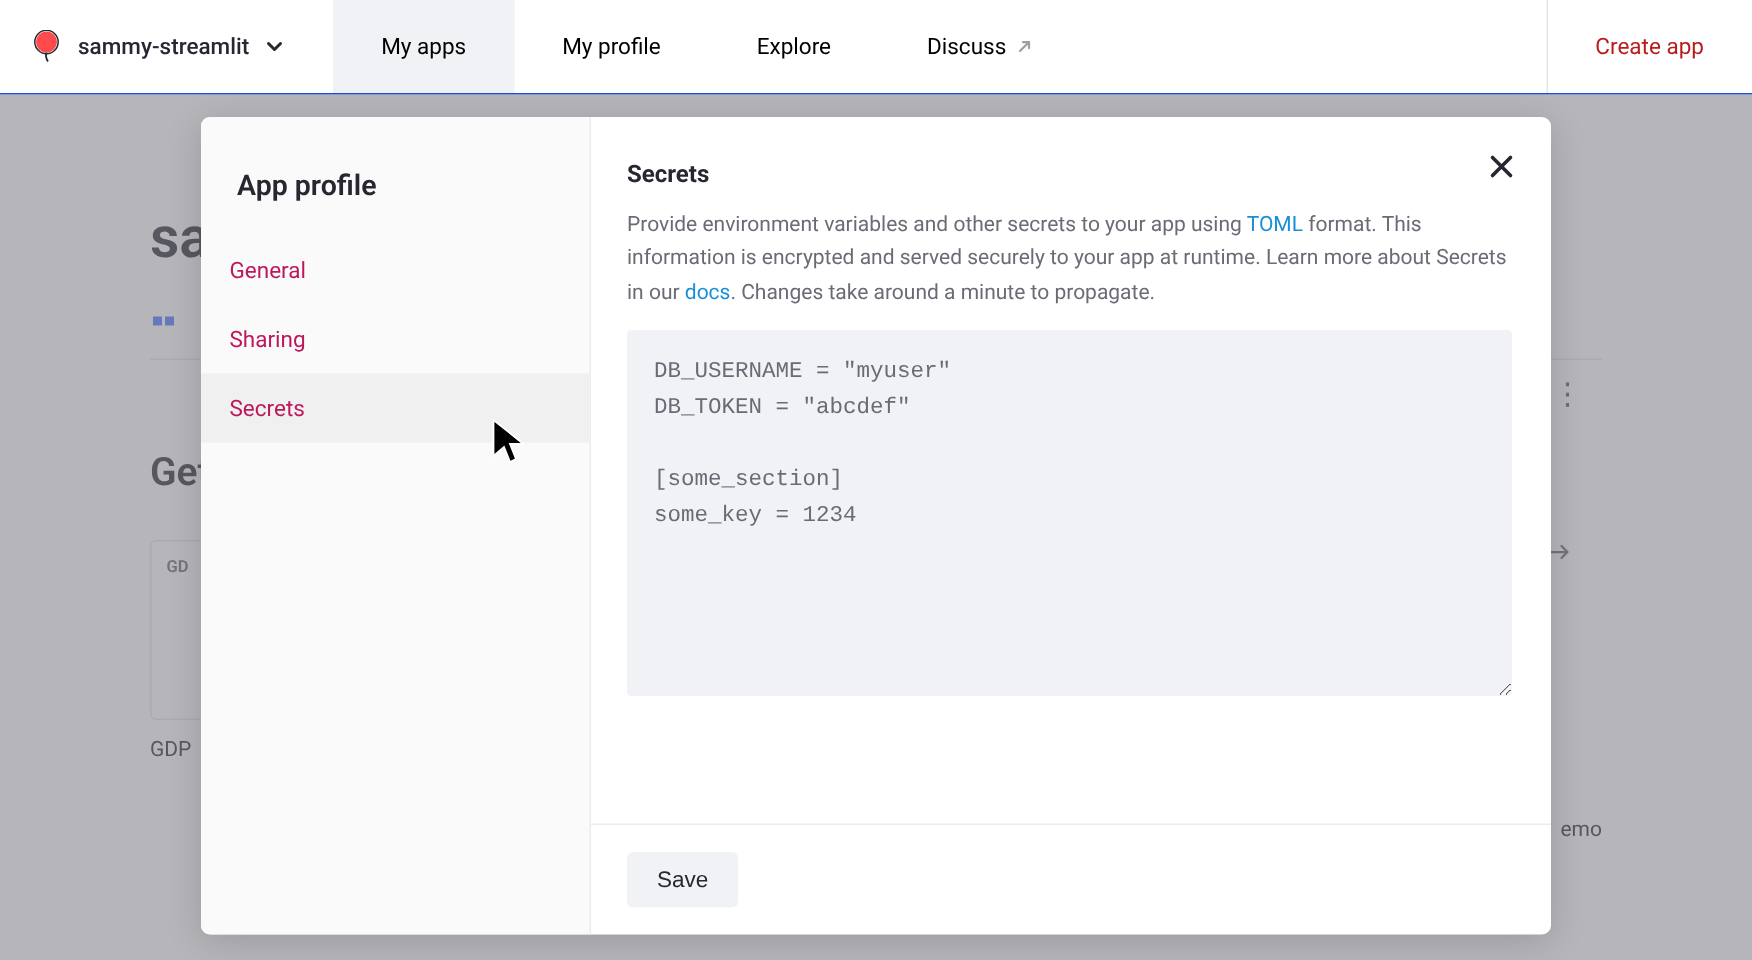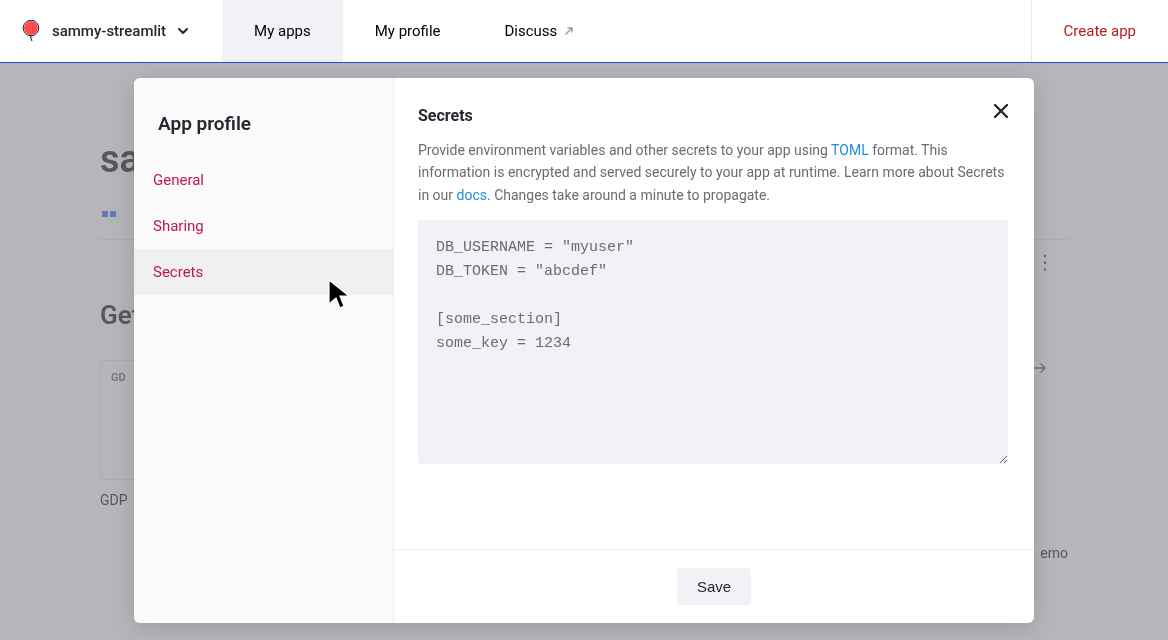--- a/index.html
+++ b/index.html
@@ -229,21 +229,21 @@
       line-height: 1.6;
       color: #6b6b76;
       resize: both;
       outline: none;
     }
 
     .modal-footer {
       border-top: 1px solid #ececec;
       padding: 18px 24px;
       display: flex;
-      justify-content: center;
+      justify-content: flex-start;
     }
     .save-btn {
       background: #f0f2f6;
       border: none;
       border-radius: 4px;
       padding: 10px 20px;
       font-size: 15px;
       color: #262730;
       cursor: pointer;
     }
@@ -278,20 +278,23 @@
   </div>
 
   <div class="nav-items">
     <div class="nav-item active">
       <span>My apps</span>
     </div>
     <div class="nav-item">
       <span>My profile</span>
     </div>
     <div class="nav-item">
+      <span>Explore</span>
+    </div>
+    <div class="nav-item">
       <span>Discuss</span>
       <span class="ext-icon">
         <svg width="12" height="12" viewBox="0 0 12 12">
             <path d="M3 9 L9 3 M5 3 H9 V7" stroke="#9aa0a6" stroke-width="1.5" fill="none" stroke-linecap="round" stroke-linejoin="round"></path>
           </svg>
       </span>
     </div>
   </div>
 
   <div class="create-app">

